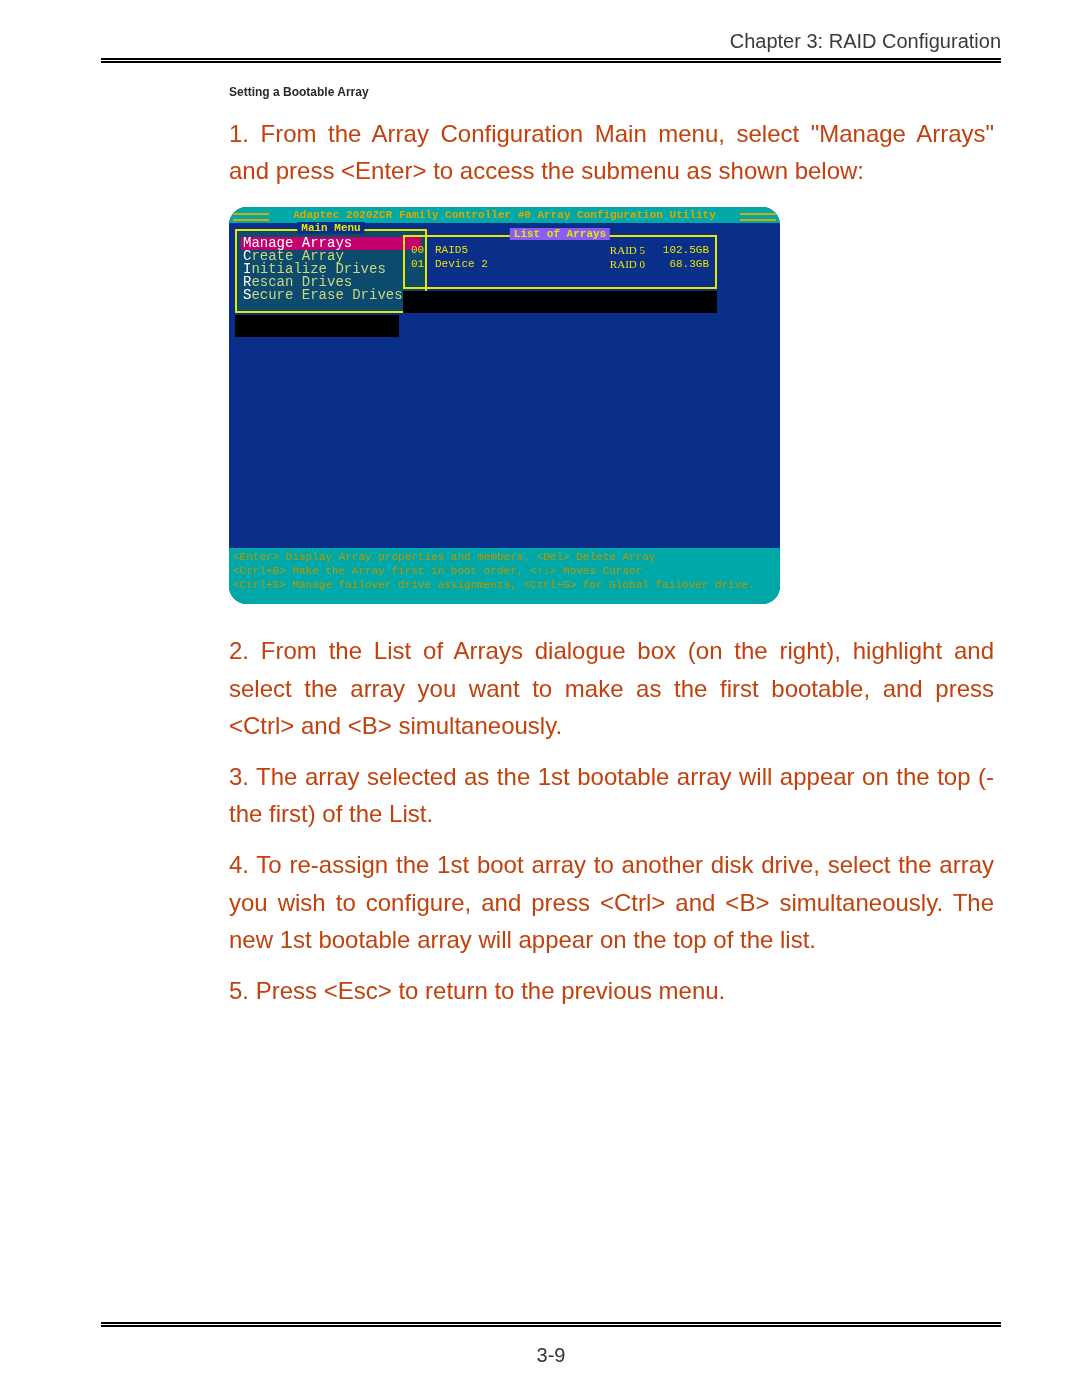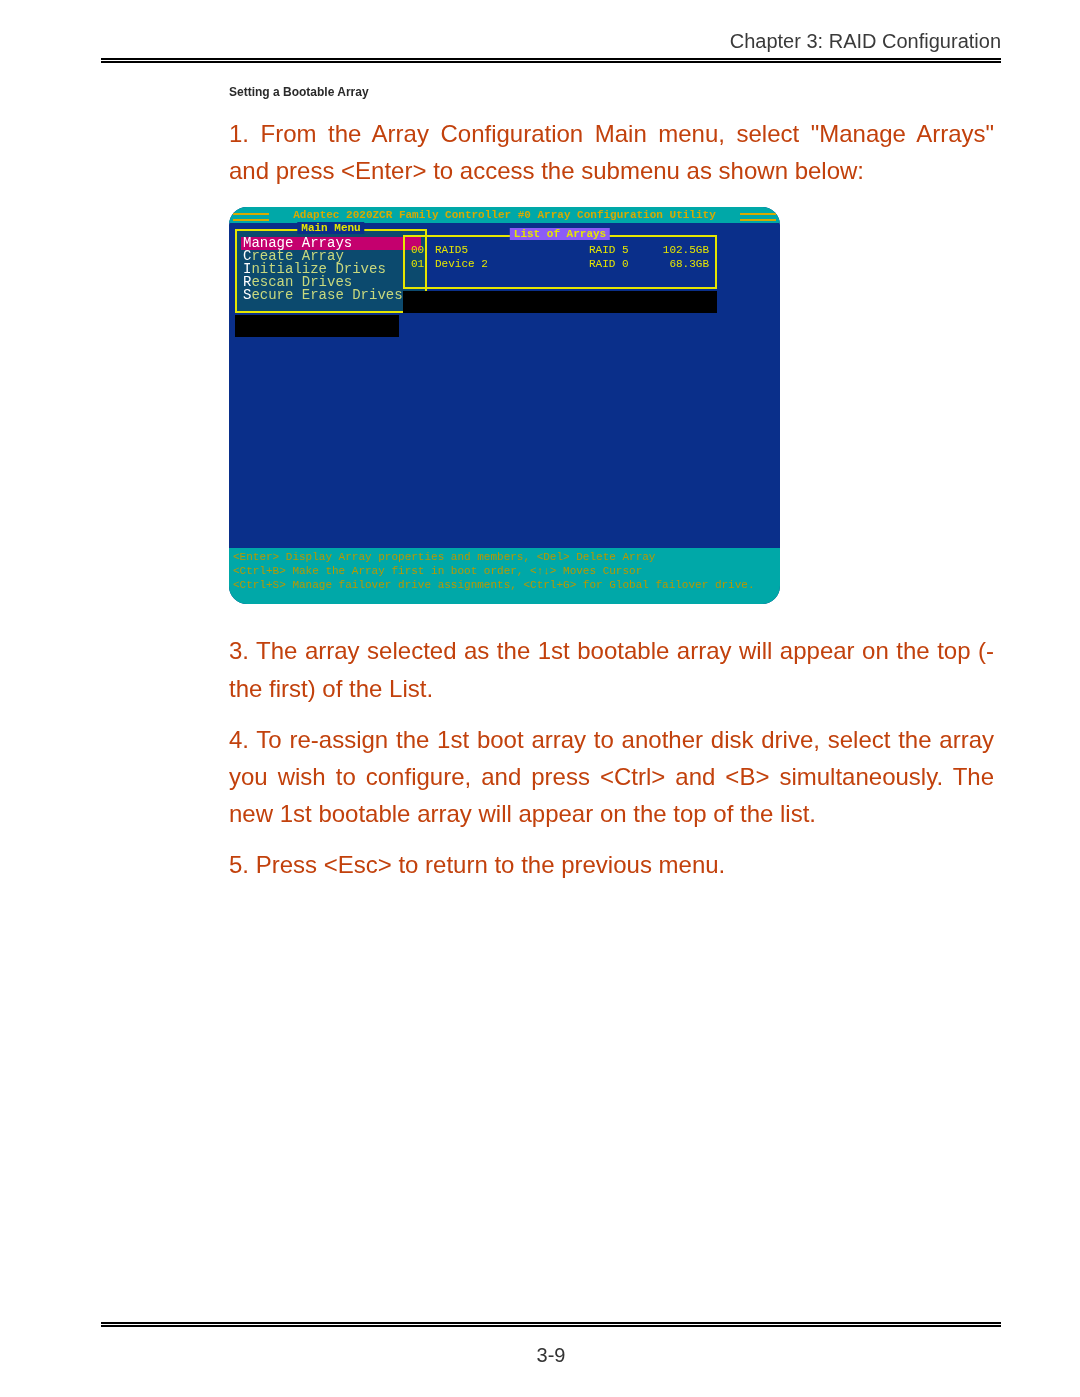--- a/index.html
+++ b/index.html
@@ -151,21 +151,21 @@
     font-size: 11px;
     color: #e6e600;
     line-height: 14px;
     display: flex;
     justify-content: space-between;
     white-space: nowrap;
   }
   .array-row span { display: inline-block; }
   .col-id { width: 24px; }
   .col-name { flex: 1; }
-  .col-level { width: 56px; text-align: left; }
+  .col-level { width: 56px; text-align: right; font-family: Liberation Serif, serif; }
   .col-size { width: 64px; text-align: right; }
 
   .black-block1 {
     position: absolute;
     left: 6px;
     top: 108px;
     width: 164px;
     height: 22px;
     background: #000;
   }
@@ -247,20 +247,21 @@
 
       <div class="black-block2"></div>
 
       <div class="footer-bar">
         <div>&lt;Enter&gt; Display Array properties and members, &lt;Del&gt; Delete Array</div>
         <div>&lt;Ctrl+B&gt; Make the Array first in boot order, &lt;↑↓&gt; Moves Cursor</div>
         <div>&lt;Ctrl+S&gt; Manage failover drive assignments, &lt;Ctrl+G&gt; for Global failover drive.</div>
       </div>
     </div>
 
+    <div class="para">2. From the List of Arrays dialogue box (on the right), highlight and select the array you want to make as the first bootable, and press &lt;Ctrl&gt; and &lt;B&gt; simultaneously.</div>
     <div class="para">3. The array selected as  the 1st bootable array will appear on the top (-the first) of the List.</div>
     <div class="para">4. To re-assign the 1st boot array to another disk drive, select the array you wish to configure, and press &lt;Ctrl&gt; and  &lt;B&gt; simultaneously.  The new 1st bootable array will appear on the top of the list.</div>
     <div class="para">5. Press &lt;Esc&gt; to return to the previous menu.</div>
 
   </div>
 
   <div class="double-rule rule-bottom"></div>
   <div class="page-num">3-9</div>
 </div>
 

